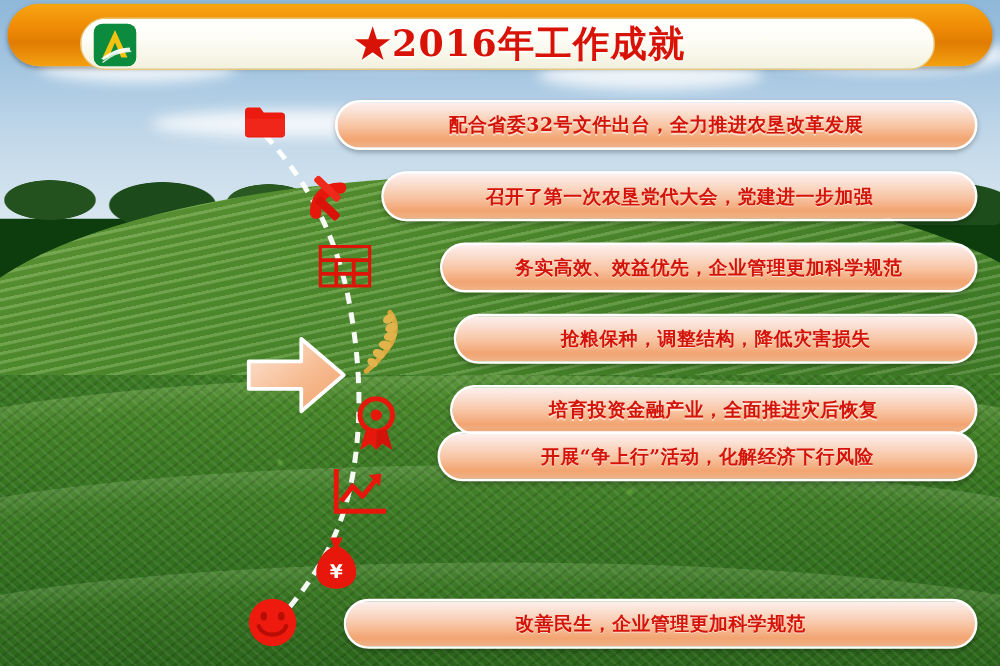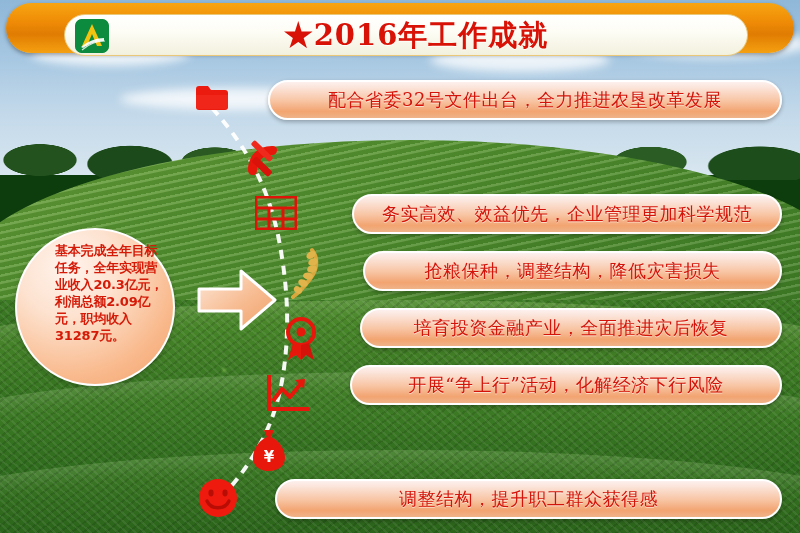--- a/index.html
+++ b/index.html
@@ -132,21 +132,21 @@
   
   .pill{
     position:absolute; height:40px; border-radius:20px;
     background:linear-gradient(180deg,
         #fdf0ee 0%, #fbe2d6 18%, #f8c5a4 52%, #f2a471 82%, #efb388 100%);
     border:2px solid #ffffff;
     box-shadow:0 2px 4px rgba(0,0,0,.28);
     display:flex; align-items:center; justify-content:center;
   }
   .pill span{
-    color:#d4140a; font-size:18px; font-weight:normal;
+    color:#d4140a; font-size:15px; font-weight:bold;
     font-family:"DejaVu Serif","Liberation Serif",serif;
     letter-spacing:.5px; white-space:nowrap;
     text-shadow:0 1px 0 rgba(255,255,255,.55);
   }
 </style>
 </head>
 <body>
 
 <div id="stage">
 
@@ -249,49 +249,49 @@
 
   <div class="icon" style="left:198px;top:478px;">
     <svg width="40" height="40" viewBox="0 0 40 40">
       <circle cx="20" cy="20" r="19" fill="#ee1a0e"></circle>
       <ellipse cx="13" cy="15" rx="2.6" ry="3.4" fill="#b80d05"></ellipse>
       <ellipse cx="27" cy="15" rx="2.6" ry="3.4" fill="#b80d05"></ellipse>
       <path d="M9 23 C13 32 27 32 31 23" stroke="#b80d05" stroke-width="3.4" fill="none" stroke-linecap="round"></path>
     </svg>
   </div>
 
-  <div class="oval">
-    <div class="oval-text">基本完成全年目标任务，全年实现营业收入20.3亿元，利润总额2.09亿元，职均收入31287元。</div>
-  </div>
 
   <div class="arrow">
     <svg width="82" height="74" viewBox="0 0 82 74">
       <defs>
         <linearGradient id="agr" x1="0" y1="0" x2="1" y2="1">
           <stop offset="0%" stop-color="#fde8da"></stop>
           <stop offset="55%" stop-color="#f7bc92"></stop>
           <stop offset="100%" stop-color="#f0a068"></stop>
         </linearGradient>
       </defs>
       <path d="M3 26 L45 26 L45 8 L79 37 L45 66 L45 48 L3 48 Z" fill="url(#agr)" stroke="#ffffff" stroke-width="3" stroke-linejoin="round"></path>
     </svg>
   </div>
 
   <div class="pill" style="left:268px;top:80px;width:514px;">
     <span>配合省委32号文件出台，全力推进农垦改革发展</span>
   </div>
+  <div class="pill" style="left:305px;top:137px;width:477px;">
+    <span>召开了第一次农垦党代大会，党建进一步加强</span>
+  </div>
   <div class="pill" style="left:363px;top:251px;width:419px;">
     <span>抢粮保种，调整结构，降低灾害损失</span>
   </div>
   <div class="pill" style="left:352px;top:194px;width:430px;">
     <span>务实高效、效益优先，企业管理更加科学规范</span>
   </div>
   <div class="pill" style="left:360px;top:308px;width:422px;">
     <span>培育投资金融产业，全面推进灾后恢复</span>
   </div>
-  <div class="pill" style="left:350px;top:365px;width:432px;">
+  <div class="pill" style="left:350px;top:345px;width:432px;">
     <span>开展“争上行”活动，化解经济下行风险</span>
   </div>
   <div class="pill" style="left:275px;top:479px;width:507px;">
-    <span>调整结构，提升职工群众获得感</span>
+    <span>改善民生，企业管理更加科学规范</span>
   </div>
 
 </div>
 
 </body></html>

